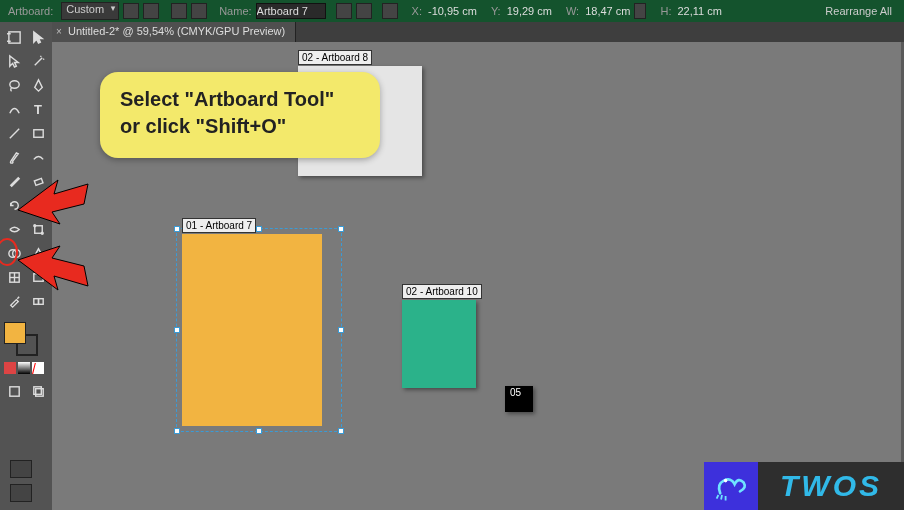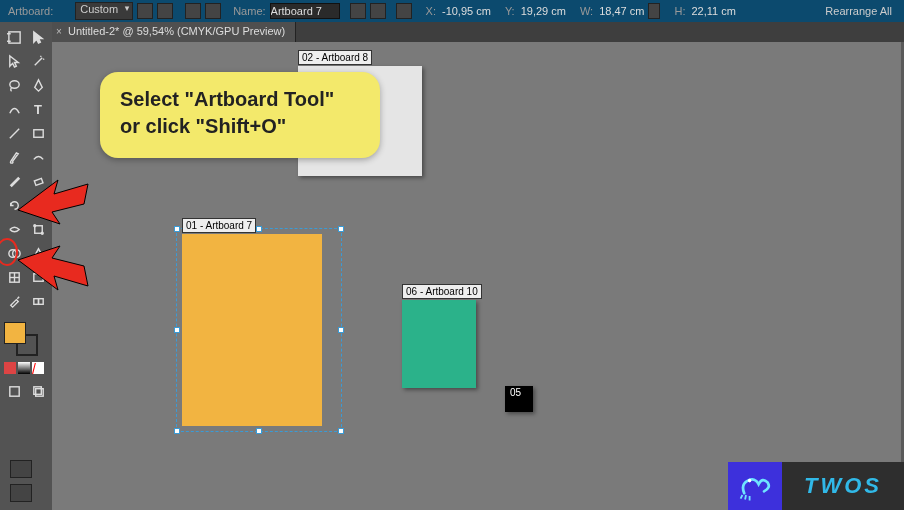--- a/index.html
+++ b/index.html
@@ -1,21 +1,21 @@
 <!DOCTYPE html>
 <html><head>
 <meta charset="utf-8">
 <style>
 * { margin:0; padding:0; box-sizing:border-box; font-family: Arial, sans-serif; }
 body { width:904px; height:510px; background:#4a4a4a; overflow:hidden; position:relative; }
 
 
-.options-bar { position:absolute; top:0; left:0; width:904px; height:22px; background:#0c4a6e; display:flex; align-items:center; font-size:11px; color:#ccc; }
+.options-bar { position:absolute; top:0; left:0; width:904px; height:22px; background:#14532d; display:flex; align-items:center; font-size:11px; color:#ccc; }
 .options-bar .lbl { color:#999; margin-left:8px; }
-.options-bar .dropdown { background:#3a3a3a; border:1px solid #222; height:18px; color:#ccc; font-size:11px; padding:0 14px 0 4px; margin-left:22px; position:relative; }
+.options-bar .dropdown { background:#3a3a3a; border:1px solid #222; height:18px; color:#ccc; font-size:11px; padding:0 14px 0 4px; margin-left:8px; position:relative; }
 .options-bar .dropdown::after { content:'▾'; position:absolute; right:3px; font-size:9px; }
 .options-bar .ico { width:16px; height:16px; background:#444; border:1px solid #222; margin-left:4px; }
 .options-bar .nameinp { background:#2a2a2a; border:1px solid #111; height:16px; width:70px; color:#ddd; font-size:11px; margin-left:4px; }
 .options-bar .dim { margin-left:14px; color:#999; }
 .options-bar .dimv { color:#ddd; margin-left:6px; }
 .options-bar .rearr { position:absolute; right:12px; color:#ccc; }
 
 
 .tab-bar { position:absolute; top:22px; left:52px; height:20px; width:852px; background:#3e3e3e; }
 .doc-tab { position:absolute; top:0; left:0; height:20px; background:#4f4f4f; color:#ddd; font-size:11px; padding:3px 10px 0 16px; border-right:1px solid #222; }
@@ -51,21 +51,21 @@
 .ab5 { left:453px; top:344px; width:28px; height:26px; background:#000; box-shadow:2px 2px 4px rgba(0,0,0,.4); }
 .ab5 .ab-label { background:#000; color:#fff; border:none; top:0; left:2px; }
 .ab7 { left:130px; top:192px; width:140px; height:192px; background:#f2b441; }
 .ab7-select { position:absolute; border:1px dashed #3a9bd6; }
 .handle { position:absolute; width:6px; height:6px; background:#fff; border:1px solid #3a9bd6; }
 
 
 .watermark { position:absolute; right:0; bottom:0; height:48px; display:flex; align-items:center; }
 .wm-box { width:54px; height:48px; background:#3d30dc; display:flex; align-items:center; justify-content:center; }
 .wm-box svg { width:36px; height:36px; }
-.wm-txt { background:#2e2e2e; height:48px; display:flex; align-items:center; padding:0 22px; color:#31b9e8; font-size:22px; font-weight:800; letter-spacing:3px; font-style:italic; }
+.wm-txt { background:#2e2e2e; height:48px; display:flex; align-items:center; padding:0 22px; color:#31b9e8; font-size:30px; font-weight:800; letter-spacing:3px; font-style:italic; }
 
 .scrollbar-v { position:absolute; right:0; top:42px; bottom:48px; width:3px; background:#5a5a5a; }
 </style>
 </head>
 <body>
 
 <div class="options-bar">
   <span class="lbl">Artboard:</span>
   <span class="dropdown">Custom</span>
   <span class="ico"></span>
@@ -259,21 +259,21 @@
 </div>
 
 <div class="canvas">
 
   <div class="artboard ab8">
     <div class="ab-label">02 - Artboard 8</div>
   </div>
 
 
   <div class="artboard ab10">
-    <div class="ab-label">06 - Artboard 10</div>
+    <div class="ab-label">02 - Artboard 10</div>
   </div>
 
   <div class="artboard ab5">
     <div class="ab-label">05</div>
   </div>
 
   <div class="ab7-select" style="left:124px; top:186px; width:166px; height:204px;">
     <div class="handle" style="left:-3px;top:-3px;"></div>
     <div class="handle" style="left:50%;top:-3px;margin-left:-3px;"></div>
     <div class="handle" style="right:-3px;top:-3px;"></div>

